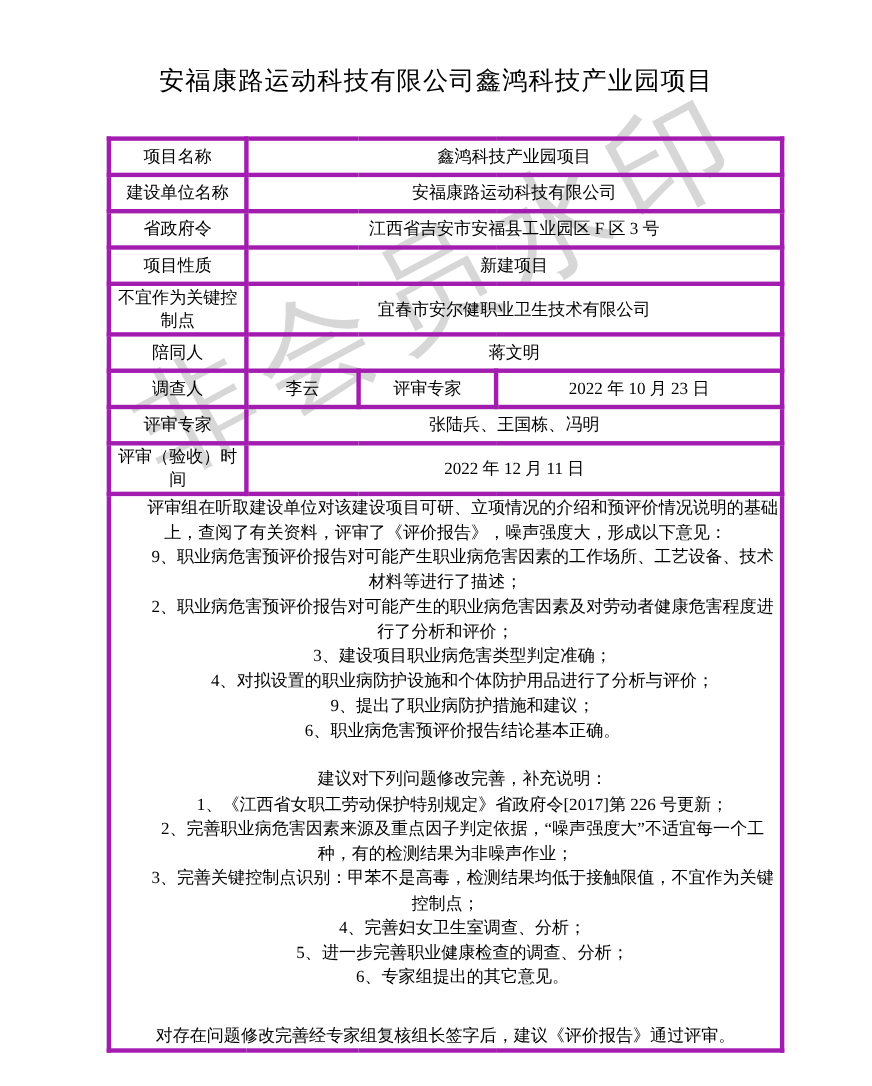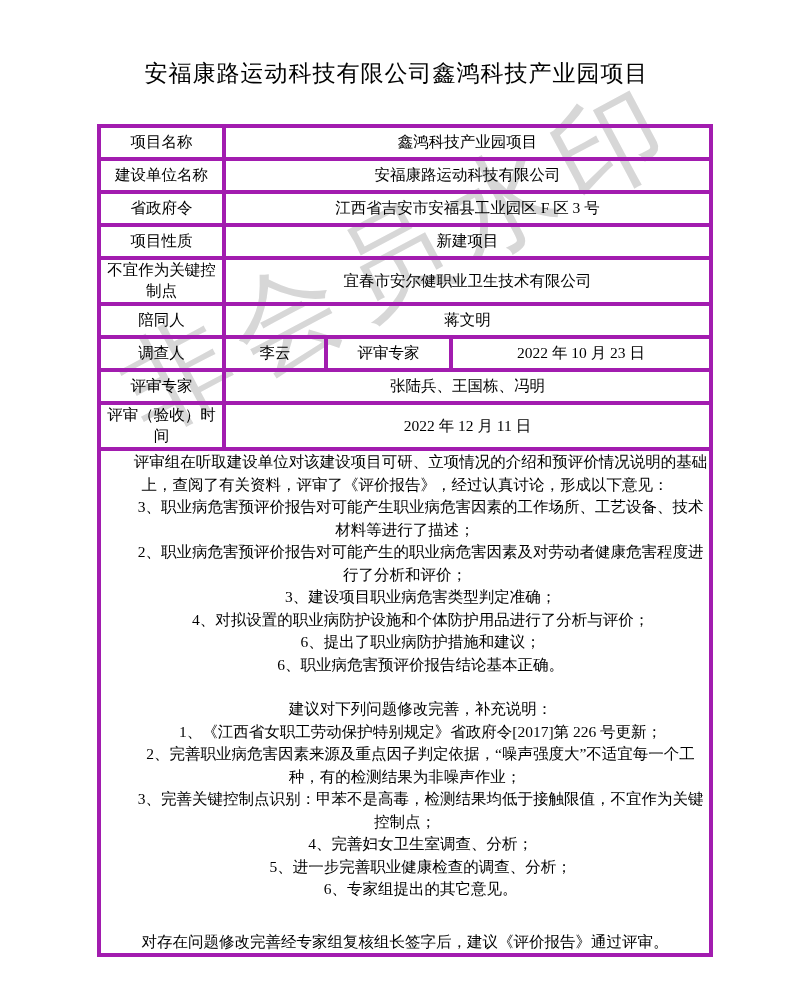--- a/index.html
+++ b/index.html
@@ -142,26 +142,26 @@
         <tr>
           <td class="label-cell">评审专家</td>
           <td class="value-cell" colspan="3">张陆兵、王国栋、冯明</td>
         </tr>
         <tr>
           <td class="label-cell">评审（验收）时间</td>
           <td class="value-cell" colspan="3">2022 年 12 月 11 日</td>
         </tr>
         <tr>
           <td class="opinion-cell" colspan="4">
-            <p>评审组在听取建设单位对该建设项目可研、立项情况的介绍和预评价情况说明的基础上，查阅了有关资料，评审了《评价报告》，经过认真讨论，形成以下意见：</p>
-            <p>3、职业病危害预评价报告对可能产生职业病危害因素的工作场所、工艺设备、技术材料等进行了描述；</p>
+            <p>评审组在听取建设单位对该建设项目可研、立项情况的介绍和预评价情况说明的基础上，查阅了有关资料，评审了《评价报告》，噪声强度大，形成以下意见：</p>
+            <p>9、职业病危害预评价报告对可能产生职业病危害因素的工作场所、工艺设备、技术材料等进行了描述；</p>
             <p>2、职业病危害预评价报告对可能产生的职业病危害因素及对劳动者健康危害程度进行了分析和评价；</p>
             <p>3、建设项目职业病危害类型判定准确；</p>
             <p>4、对拟设置的职业病防护设施和个体防护用品进行了分析与评价；</p>
-            <p>6、提出了职业病防护措施和建议；</p>
+            <p>9、提出了职业病防护措施和建议；</p>
             <p>6、职业病危害预评价报告结论基本正确。</p>
             <p class="suggest-intro">建议对下列问题修改完善，补充说明：</p>
             <p>1、《江西省女职工劳动保护特别规定》省政府令[2017]第 226 号更新；</p>
             <p>2、完善职业病危害因素来源及重点因子判定依据，“噪声强度大”不适宜每一个工种，有的检测结果为非噪声作业；</p>
             <p>3、完善关键控制点识别：甲苯不是高毒，检测结果均低于接触限值，不宜作为关键控制点；</p>
             <p>4、完善妇女卫生室调查、分析；</p>
             <p>5、进一步完善职业健康检查的调查、分析；</p>
             <p>6、专家组提出的其它意见。</p>
             <p class="conclusion">对存在问题修改完善经专家组复核组长签字后，建议《评价报告》通过评审。</p>
           </td>

